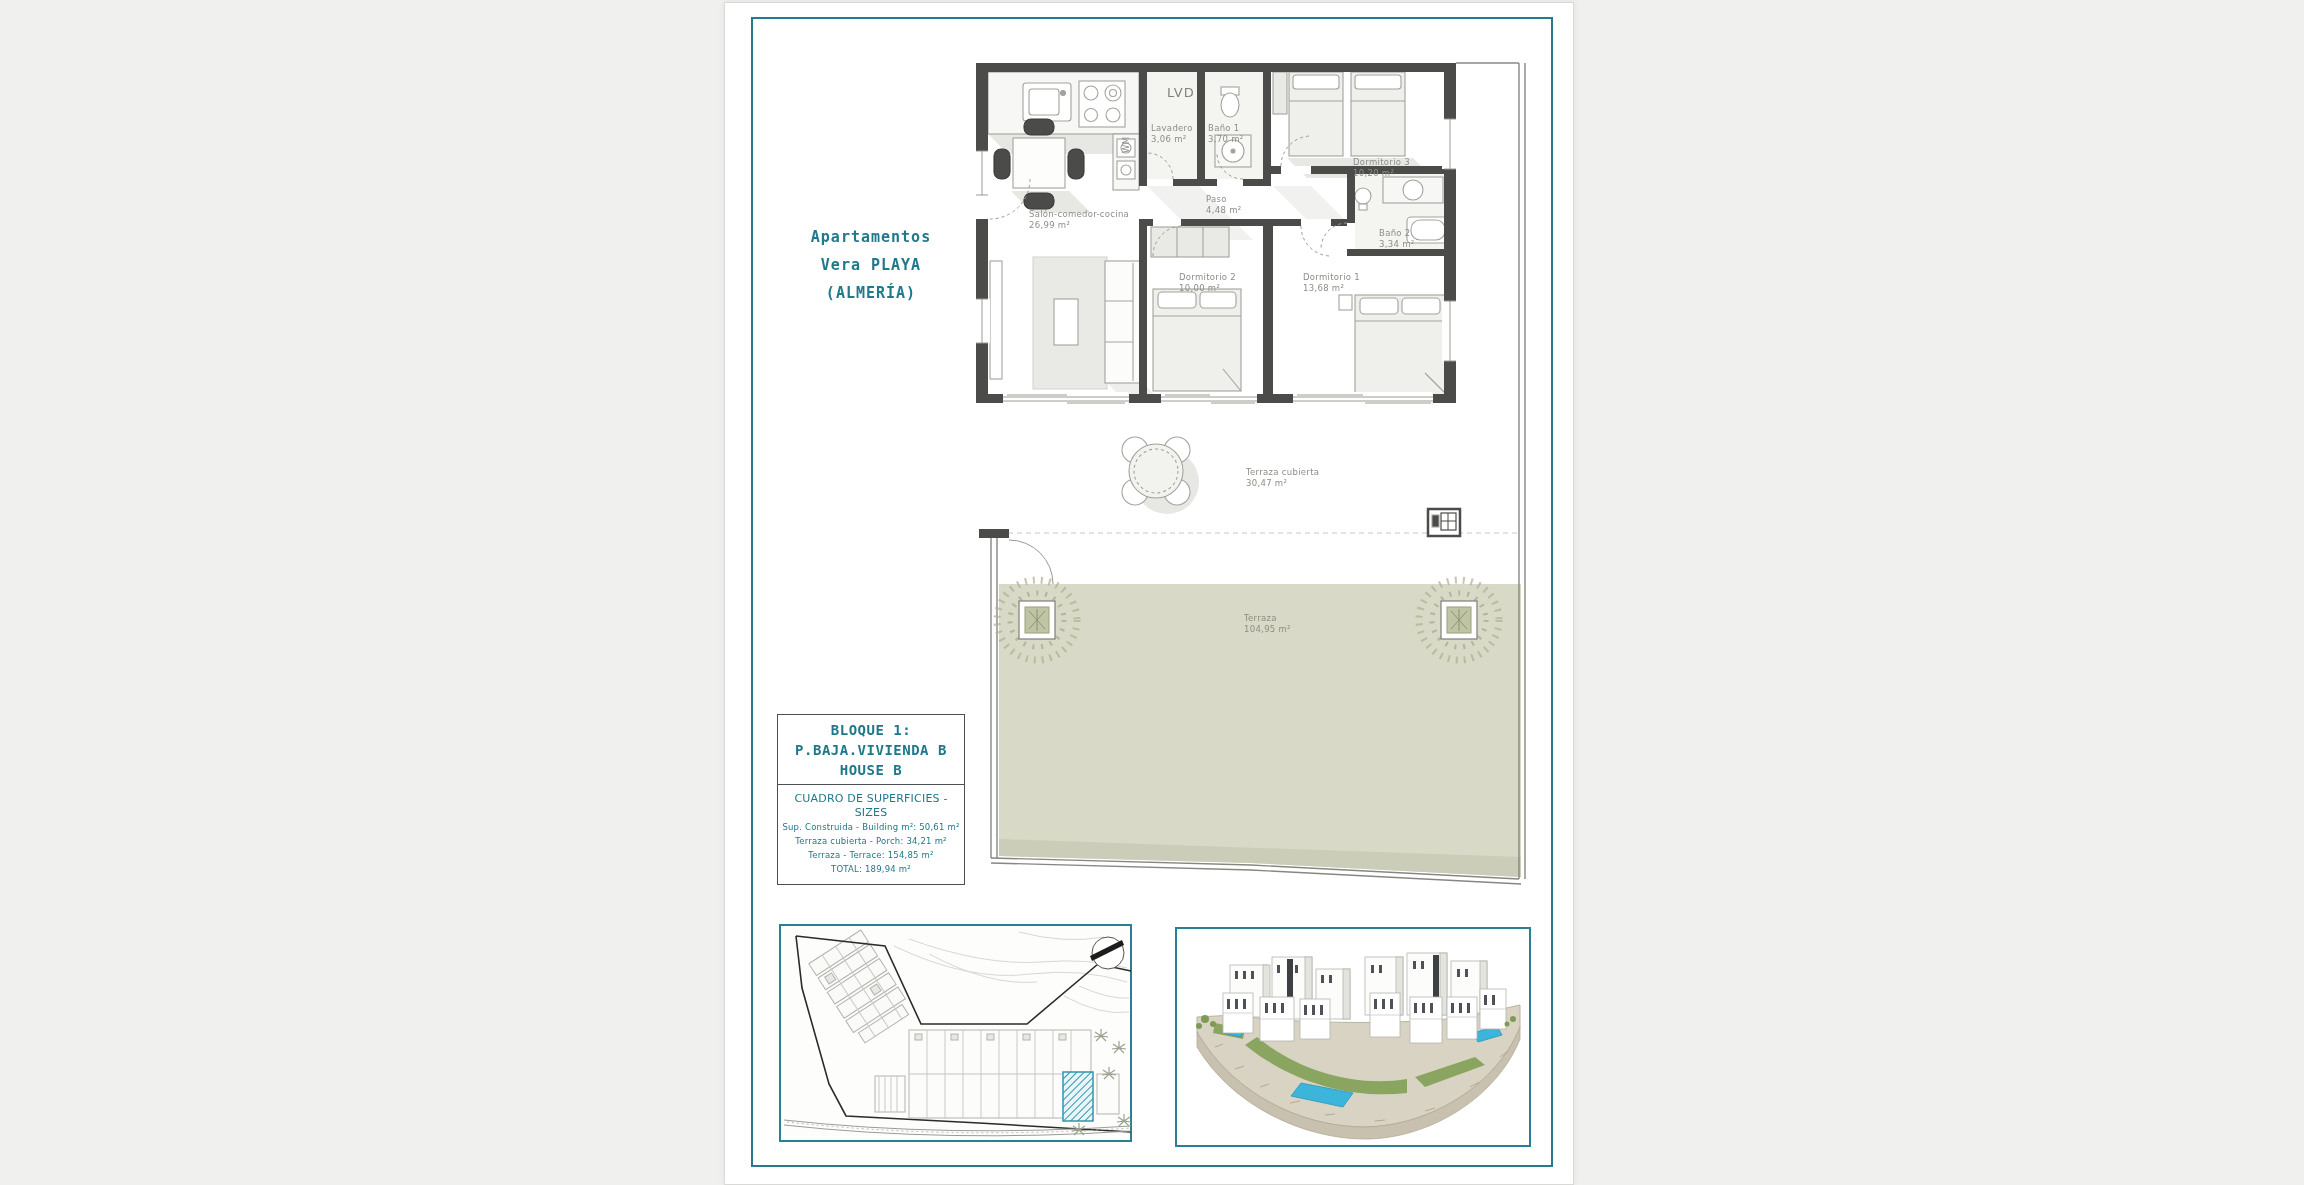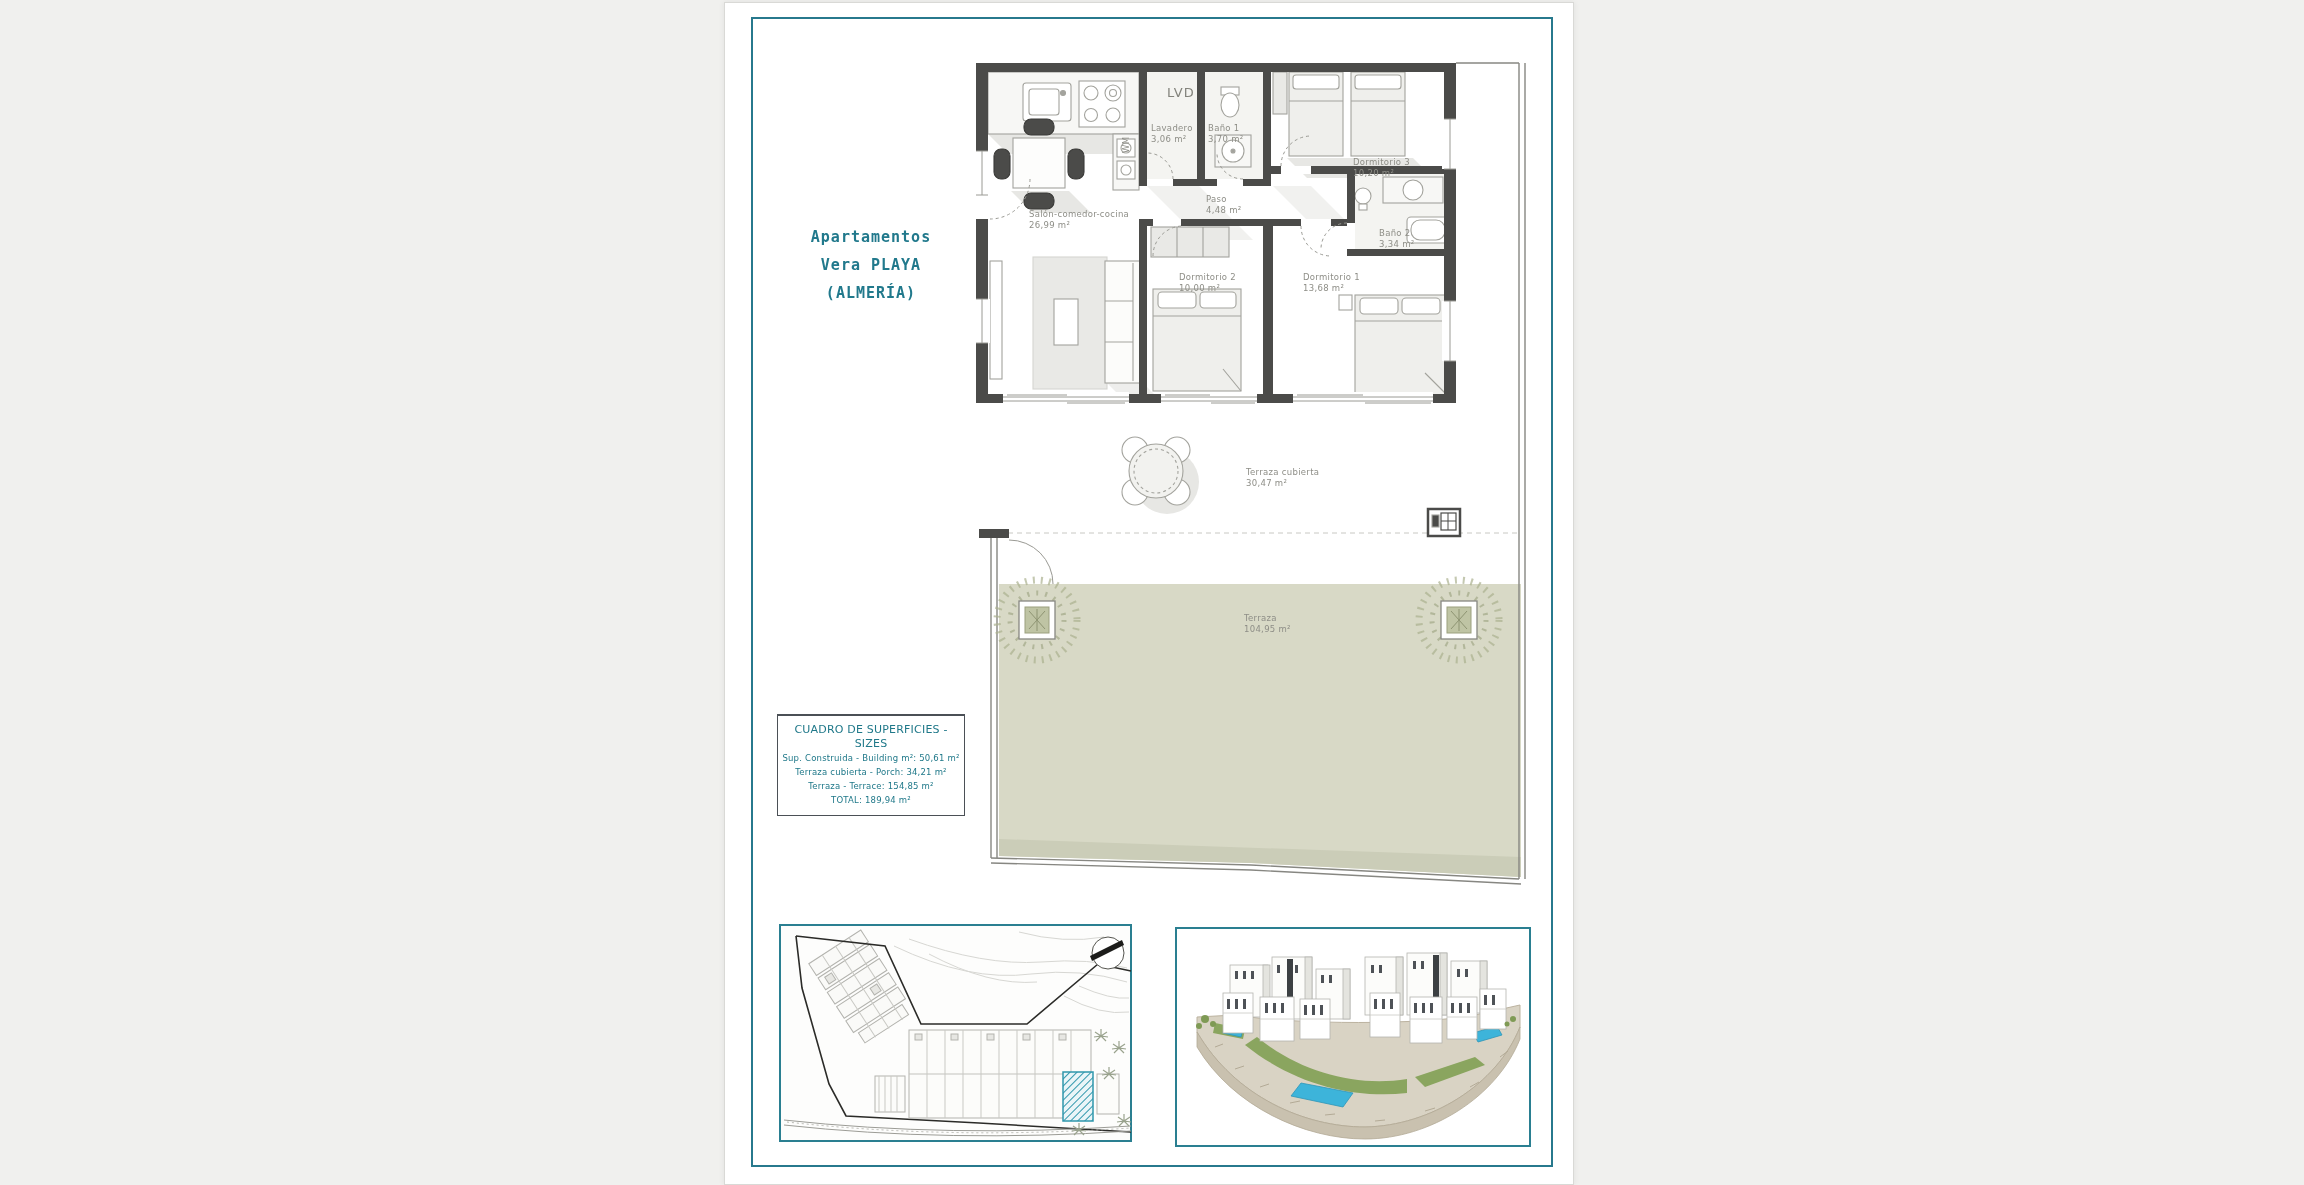--- a/index.html
+++ b/index.html
@@ -262,20 +262,25 @@
       <text x="1245" y="485" class="roomlbl">30,47 m²</text>
       <text x="1243" y="620" class="roomlbl">Terraza</text>
       <text x="1243" y="631" class="roomlbl">104,95 m²</text>
       <text x="1166" y="96" class="biglbl">LVD</text>
       <text x="1128" y="152" class="roomlbl" transform="rotate(-90 1128 152)">WM</text>
     </g>
   </svg>
   </div>
 
   <div class="bloque-box">
+    <div class="bloque-title">
+      <div>BLOQUE 1:</div>
+      <div>P.BAJA.VIVIENDA B</div>
+      <div>HOUSE B</div>
+    </div>
     <div class="bloque-sizes">
       <div class="t">CUADRO DE SUPERFICIES - SIZES</div>
       <div>Sup. Construida - Building m²: 50,61 m²</div>
       <div>Terraza cubierta - Porch: 34,21 m²</div>
       <div>Terraza - Terrace: 154,85 m²</div>
       <div>TOTAL: 189,94 m²</div>
     </div>
   </div>
 
   <div class="map-wrap">

